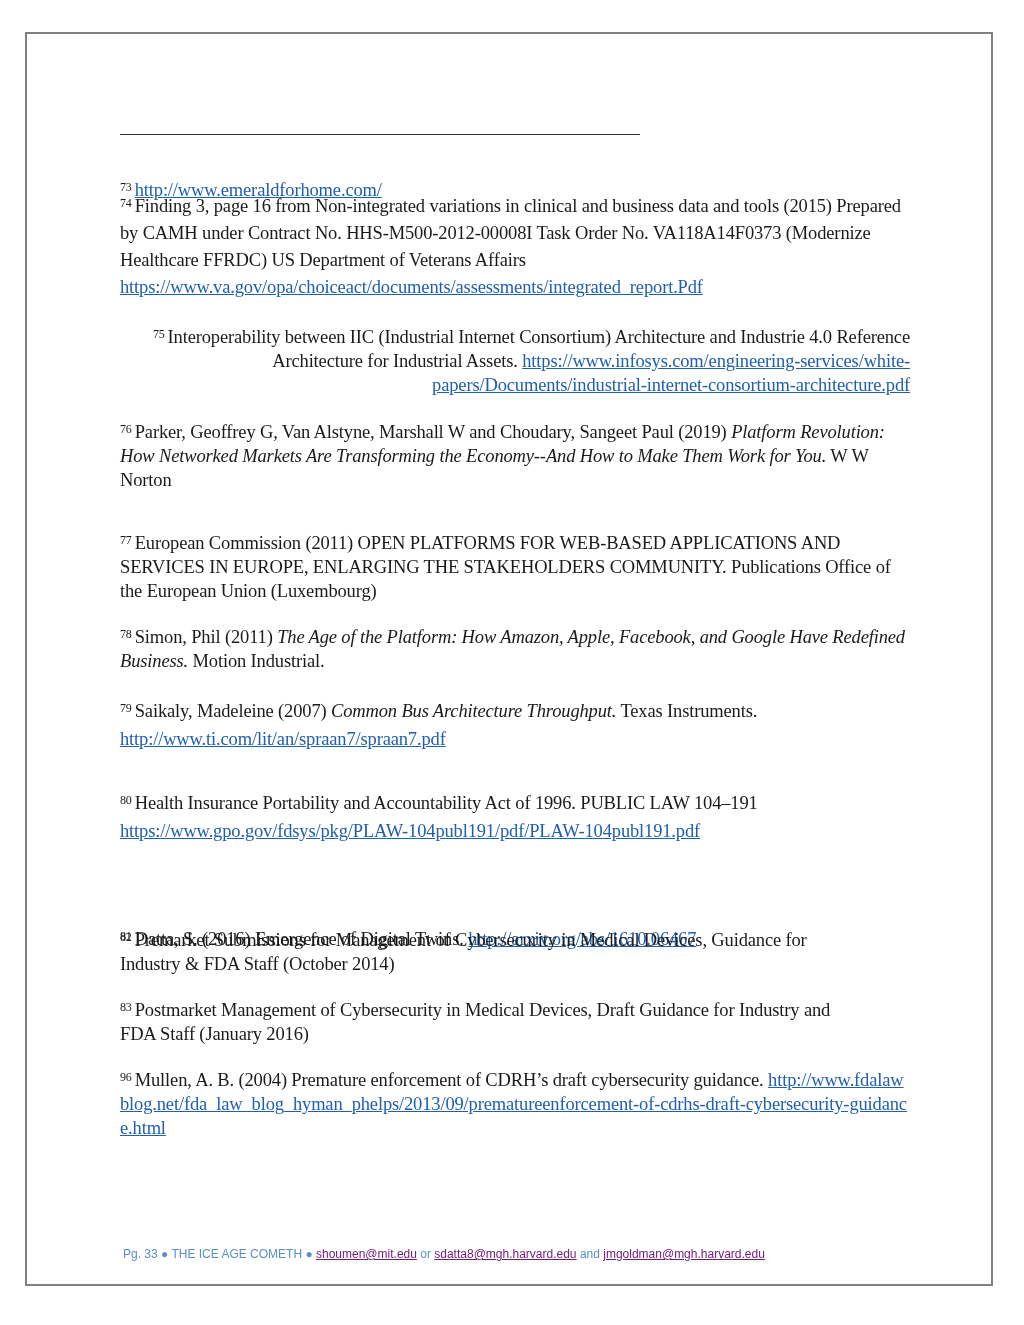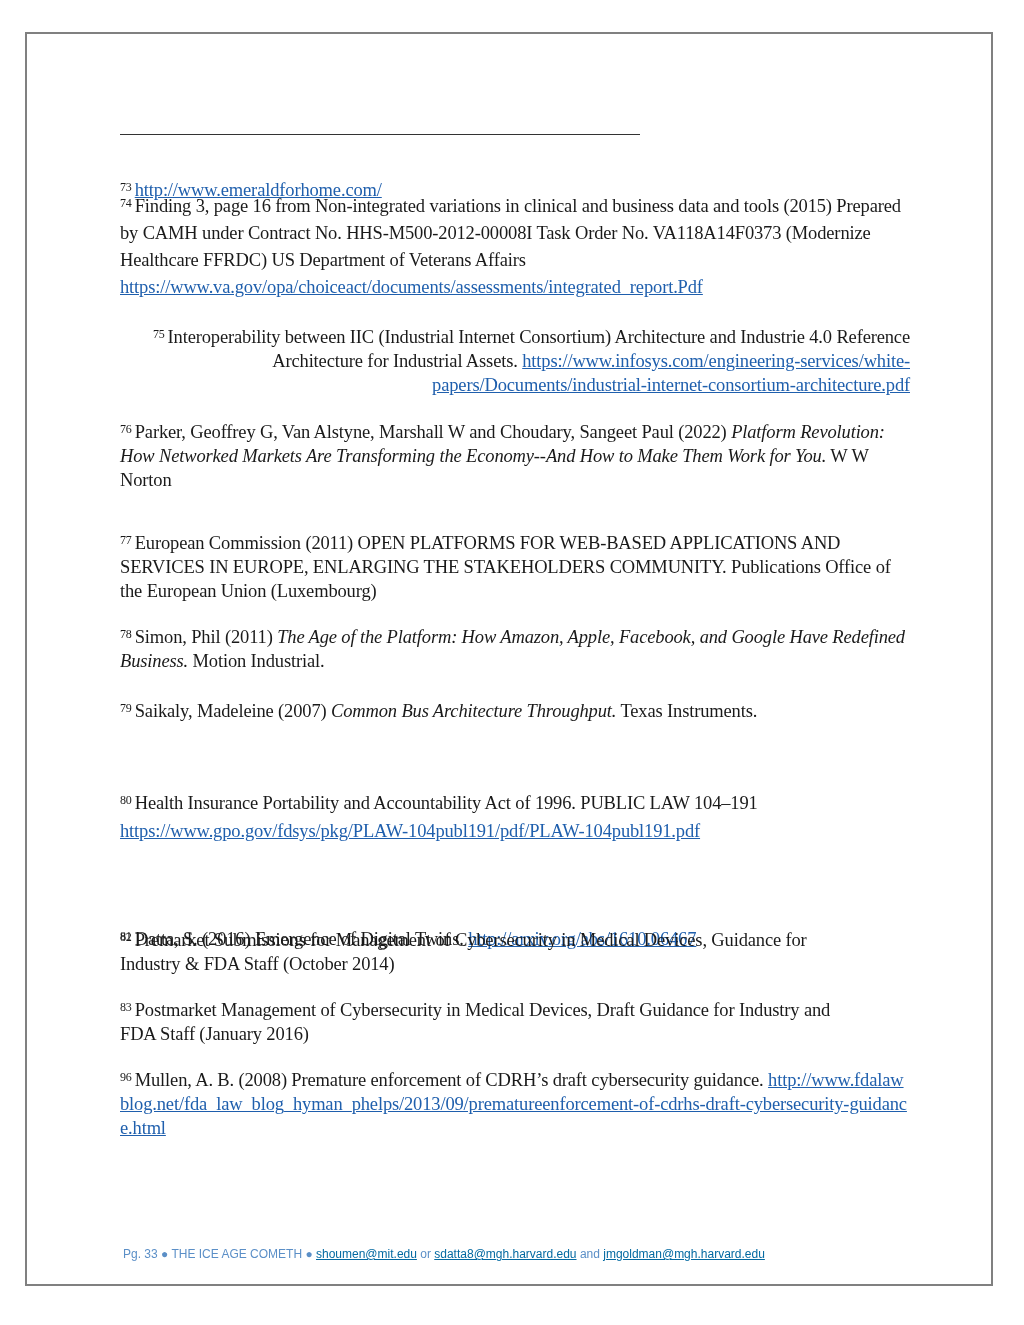--- a/index.html
+++ b/index.html
@@ -25,21 +25,21 @@
     color: #1f5fad; text-decoration: underline;
   }
   .note em { font-style: italic; }
   .footer {
     position: absolute; left: 0; width: 1024px; top: 1247px; text-align: center;
     font-family: "Liberation Sans", "DejaVu Sans", sans-serif;
     font-size: 12px; color: #5b8fc7;
     padding-left: 0;
   }
   .footer .inner { position: absolute; left: 123px; white-space: nowrap; }
-  .footer a { color: #0369a1; text-decoration: underline; }
+  .footer a { color: #701a75; text-decoration: underline; }
 </style>
 </head>
 <body>
 
 <div class="page"></div>
 <div class="rule"></div>
 
 <div class="note" style="top:158px;margin-top:20px;">
   <sup>73</sup><a href="#">http://www.emeraldforhome.com/</a>
 </div>
@@ -48,39 +48,40 @@
   <sup>74</sup><span>Finding 3, page 16 from Non-integrated variations in clinical and business data and tools (2015) Prepared by CAMH under Contract No. HHS-M500-2012-00008I Task Order No. VA118A14F0373 (Modernize Healthcare FFRDC) US Department of Veterans Affairs</span>
   <a href="#">https://www.va.gov/opa/choiceact/documents/assessments/integrated_report.Pdf</a>
 </div>
 
 <div class="note" style="top:325px;text-align:right;">
   <sup>75</sup><span>Interoperability between IIC (Industrial Internet Consortium) Architecture and Industrie 4.0 Reference Architecture for Industrial Assets.</span>
   <a href="#">https://www.infosys.com/engineering-services/white-papers/Documents/industrial-internet-consortium-architecture.pdf</a>
 </div>
 
 <div class="note" style="top:420px;">
-  <sup>76</sup><span>Parker, Geoffrey G, Van Alstyne, Marshall W and Choudary, Sangeet Paul (2022)</span>
+  <sup>76</sup><span>Parker, Geoffrey G, Van Alstyne, Marshall W and Choudary, Sangeet Paul (2019)</span>
   <em>Platform Revolution: How Networked Markets Are Transforming the Economy--And How to Make Them Work for You.</em>
   <span>W W Norton</span>
 </div>
 
 <div class="note" style="top:531px;">
   <sup>77</sup><span>European Commission (2011) OPEN PLATFORMS FOR WEB-BASED APPLICATIONS AND SERVICES IN EUROPE, ENLARGING THE STAKEHOLDERS COMMUNITY. Publications Office of the European Union (Luxembourg)</span>
 </div>
 
 <div class="note" style="top:625px;">
   <sup>78</sup><span>Simon, Phil (2011)</span>
   <em>The Age of the Platform: How Amazon, Apple, Facebook, and Google Have Redefined Business.</em>
   <span>Motion Industrial.</span>
 </div>
 
 <div class="note" style="top:697px; line-height:28px;">
   <sup>79</sup><span>Saikaly, Madeleine (2007)</span>
   <em>Common Bus Architecture Throughput.</em>
   <span>Texas Instruments.</span><br>
+  <a href="#">http://www.ti.com/lit/an/spraan7/spraan7.pdf</a>
 </div>
 
 <div class="note" style="top:789px; line-height:28px;">
   <sup>80</sup><span>Health Insurance Portability and Accountability Act of 1996. PUBLIC LAW 104–191</span><br>
   <a href="#">https://www.gpo.gov/fdsys/pkg/PLAW-104publ191/pdf/PLAW-104publ191.pdf</a>
 </div>
 
 <div class="note" style="top:880px;margin-top:47px;">
   <sup>81</sup><span>Datta, S. (2016) Emergence of Digital Twins.</span>
   <a href="#">http://arxiv.org/abs/1610.06467</a>
@@ -88,21 +89,21 @@
 
 <div class="note" style="top:928px; width:700px;">
   <sup>82</sup><span>Premarket Submissions for Management of Cybersecurity in Medical Devices, Guidance for Industry &amp; FDA Staff (October 2014)</span>
 </div>
 
 <div class="note" style="top:998px; width:730px;">
   <sup>83</sup><span>Postmarket Management of Cybersecurity in Medical Devices, Draft Guidance for Industry and FDA Staff (January 2016)</span>
 </div>
 
 <div class="note" style="top:1068px; word-break:break-all;">
-  <sup>96</sup><span style="word-break:normal;">Mullen, A. B. (2008) Premature enforcement of CDRH’s draft cybersecurity guidance.</span>
+  <sup>96</sup><span style="word-break:normal;">Mullen, A. B. (2004) Premature enforcement of CDRH’s draft cybersecurity guidance.</span>
   <a href="#">http://www.fdalawblog.net/fda_law_blog_hyman_phelps/2013/09/prematureenforcement-of-cdrhs-draft-cybersecurity-guidance.html</a>
 </div>
 
 <div class="footer">
   <div class="inner">
     <span>Pg. 33 ● THE ICE AGE COMETH ●</span>
     <a href="#">shoumen@mit.edu</a>
     <span>or</span>
     <a href="#">sdatta8@mgh.harvard.edu</a>
     <span>and</span>

